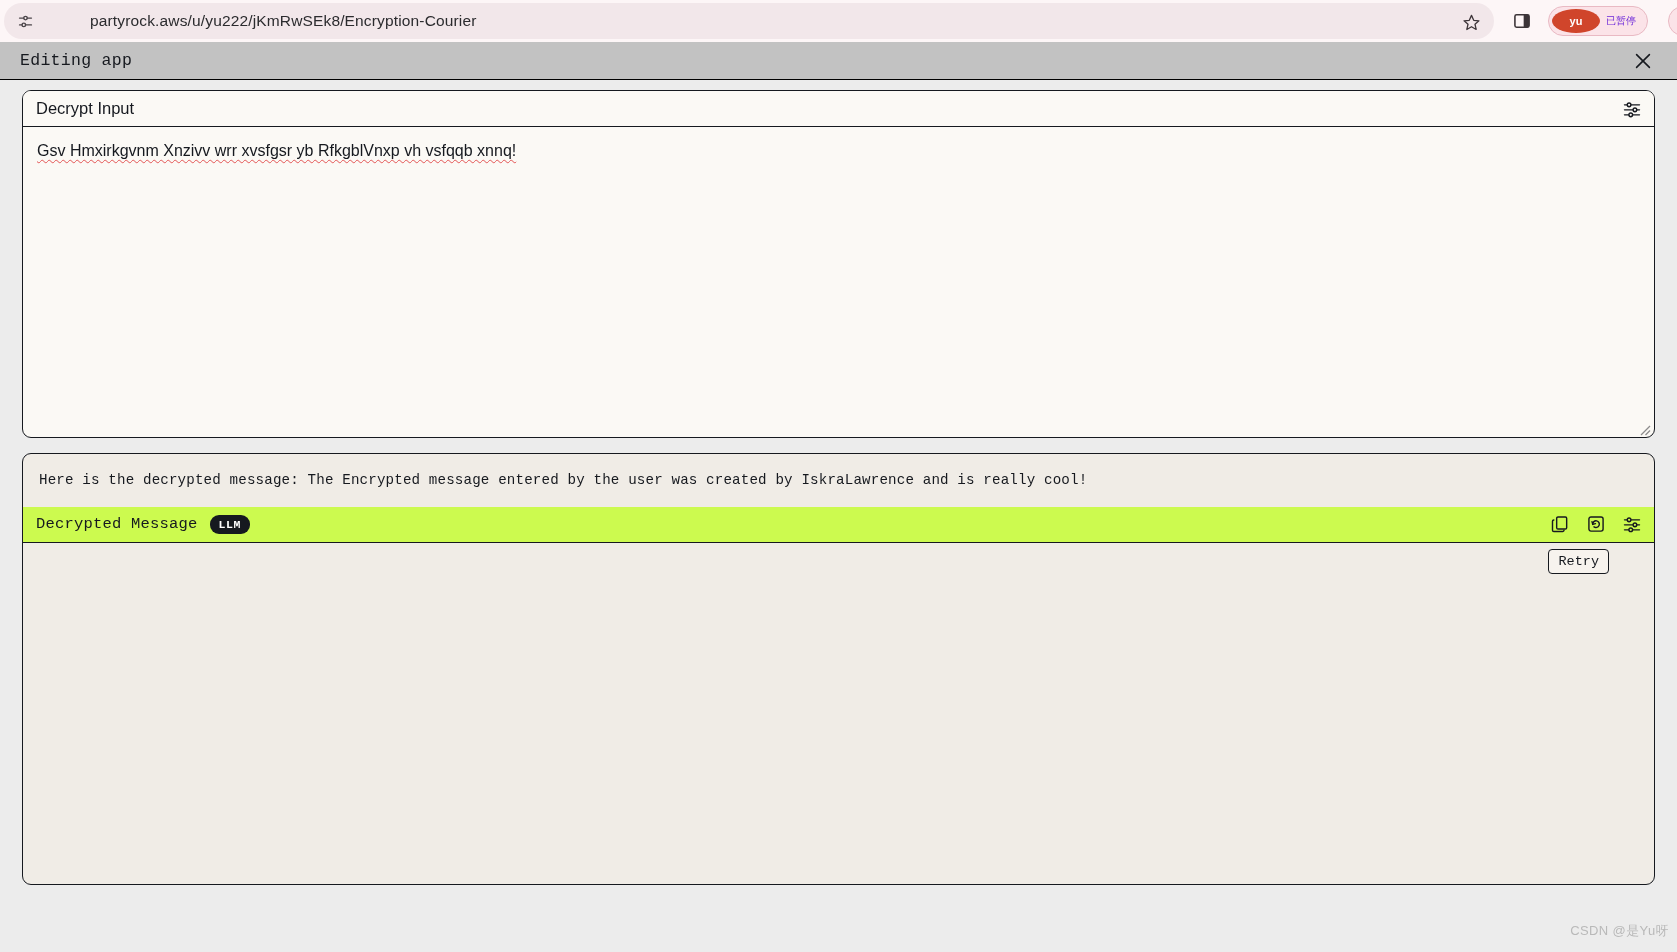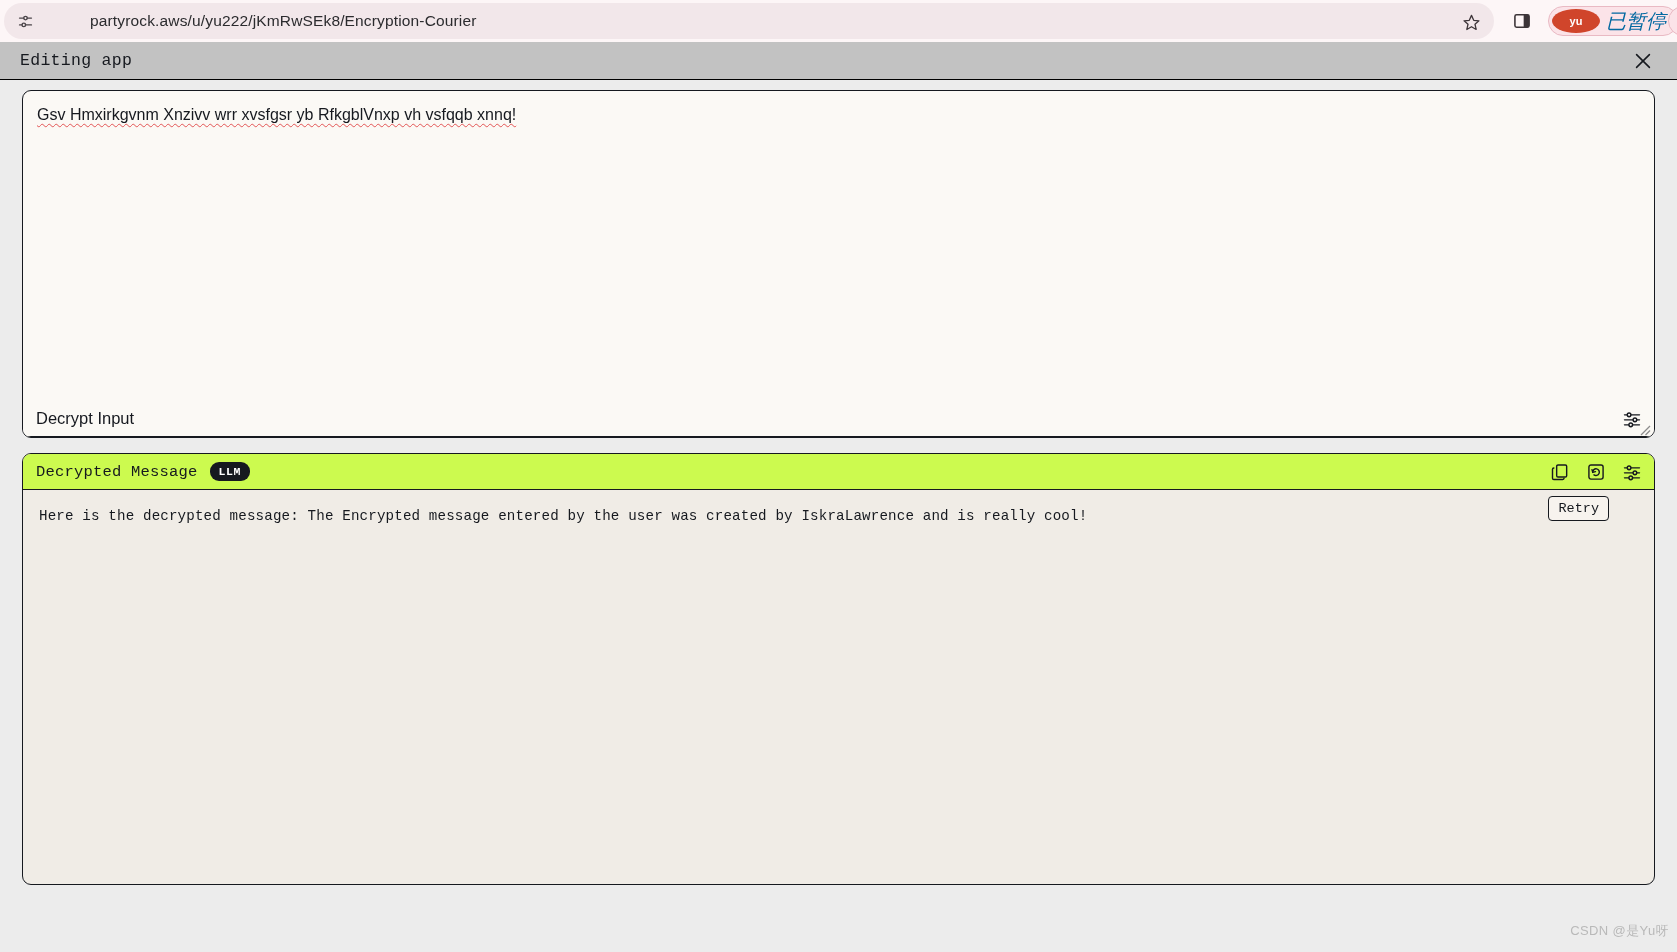--- a/index.html
+++ b/index.html
@@ -58,21 +58,21 @@
     display: flex; align-items: center; gap: 6px;
     white-space: nowrap;
   }
   #profile-avatar {
     width: 48px; height: 24px; border-radius: 50%;
     background: #d0452b;
     color: #fff; font-size: 11px; font-weight: bold;
     display: flex; align-items: center; justify-content: center;
     flex: none;
   }
-  #profile-status-label { font-size: 20px; color: #0369a1; font-style: italic; }
+  #profile-status-label { font-size: 10px; color: #6d28d9; }
   #overflow-chip {
     position: absolute; left: 1668px; top: 6px;
     height: 30px; padding: 0 10px;
     border: 1px solid #e9b9c3;
     border-radius: 16px; background: #fbe3e8;
     display: flex; align-items: center;
     font-size: 14px; color: #3b2125;
     white-space: nowrap; overflow: hidden;
   }
 
@@ -253,47 +253,51 @@
     <svg width="22" height="22" viewBox="0 0 24 24" fill="none" stroke="#16191f" stroke-width="1.7" stroke-linecap="round">
       <line x1="5" y1="5" x2="19" y2="19"></line>
       <line x1="19" y1="5" x2="5" y2="19"></line>
     </svg>
   </span>
 </div>
 
 <div id="workspace">
 
   <div class="card" id="card-decrypt-input">
-    <div id="decrypt-input-body">
-      <span id="decrypt-input-text">Gsv Hmxirkgvnm Xnzivv wrr xvsfgsr yb RfkgblVnxp vh vsfqqb xnnq!</span>
-    </div>
     <div id="decrypt-input-header">
       <span id="decrypt-input-title">Decrypt Input</span>
       <div class="header-icon-group">
         <span class="hicon">
           <svg width="20" height="20" viewBox="0 0 24 24" fill="none" stroke="#16191f" stroke-width="1.7" stroke-linecap="round">
             <line x1="3" y1="7" x2="21" y2="7"></line>
             <line x1="3" y1="13" x2="21" y2="13"></line>
             <line x1="3" y1="19" x2="21" y2="19"></line>
             <circle cx="8.5" cy="7" r="2.2" fill="#fbf9f5"></circle>
             <circle cx="15.5" cy="13" r="2.2" fill="#fbf9f5"></circle>
             <circle cx="10.5" cy="19" r="2.2" fill="#fbf9f5"></circle>
           </svg>
         </span>
       </div>
     </div>
+    <div id="decrypt-input-body">
+      <span id="decrypt-input-text">Gsv Hmxirkgvnm Xnzivv wrr xvsfgsr yb RfkgblVnxp vh vsfqqb xnnq!</span>
+    </div>
     <span id="resize-handle">
       <svg width="12" height="12" viewBox="0 0 12 12" stroke="#8c8c8c" stroke-width="1.2" fill="none">
         <line x1="11" y1="2" x2="2" y2="11"></line>
         <line x1="11" y1="6.5" x2="6.5" y2="11"></line>
       </svg>
     </span>
   </div>
 
   <div class="card" id="card-decrypted-message">
+    <div id="decrypted-body">
+      <span id="decrypted-text">Here is the decrypted message: The Encrypted message entered by the user was created by IskraLawrence and is really cool!</span>
+    </div>
+
     <div id="decrypted-header">
       <span id="decrypted-title">Decrypted Message</span>
       <span id="llm-badge">LLM</span>
 
       <div class="header-icon-group">
         <span class="hicon">
           <svg width="20" height="20" viewBox="0 0 24 24" fill="none" stroke="#16191f" stroke-width="1.7" stroke-linejoin="round">
             <rect x="8" y="3.5" width="12" height="14.5" rx="1.6"></rect>
             <path d="M5.2 7.2 H4.6 A1.6 1.6 0 0 0 3 8.8 V19.4 A1.6 1.6 0 0 0 4.6 21 H15.2 A1.6 1.6 0 0 0 16.8 19.4 V18.8"></path>
           </svg>
@@ -312,20 +316,16 @@
             <line x1="3" y1="19" x2="21" y2="19"></line>
             <circle cx="8.5" cy="7" r="2.2" fill="#ccfa4f"></circle>
             <circle cx="15.5" cy="13" r="2.2" fill="#ccfa4f"></circle>
             <circle cx="10.5" cy="19" r="2.2" fill="#ccfa4f"></circle>
           </svg>
         </span>
       </div>
 
       <div id="retry-tooltip">Retry</div>
     </div>
-
-    <div id="decrypted-body">
-      <span id="decrypted-text">Here is the decrypted message: The Encrypted message entered by the user was created by IskraLawrence and is really cool!</span>
-    </div>
   </div>
 </div>
 
 <div id="watermark">CSDN @是Yu呀</div>
 
 </body></html>

